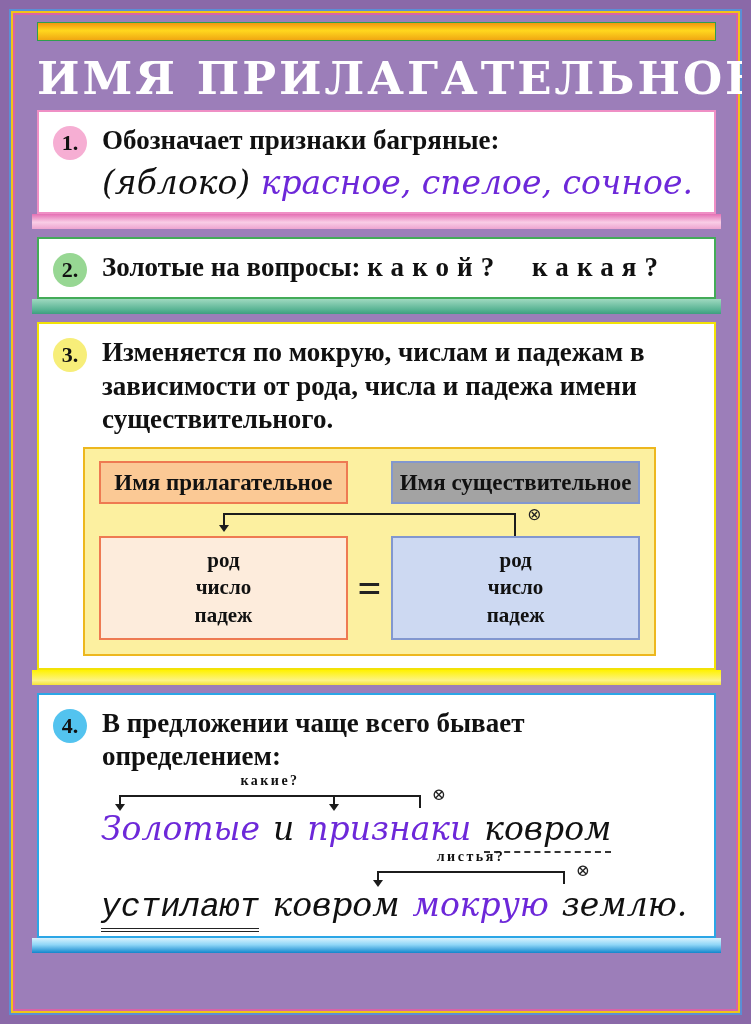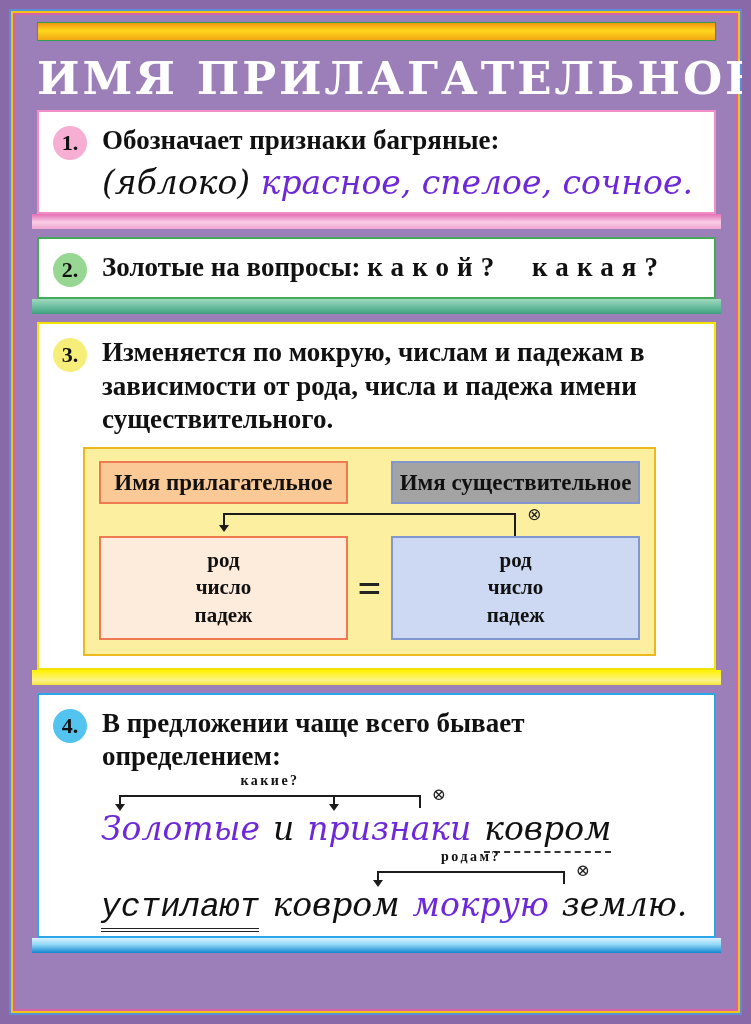--- a/index.html
+++ b/index.html
@@ -211,21 +211,21 @@
           <span class="ot">⊗</span>
         </span>
         <span class="w red cursive">Золотые</span><span class="w cursive">и</span><span class="w red cursive">признаки</span><span class="w dashed cursive">ковром</span>
       </div>
 
       <div class="sline">
         <span class="bracket b-q2">
           <span class="bh"></span>
           <span class="tick arr" style="left:0"></span>
           <span class="tick corner"></span>
-          <span class="blabel">родам?</span>
+          <span class="blabel">листья?</span>
           <span class="ot">⊗</span>
         </span>
         <span class="w dbl cursive">устилают</span><span class="w cursive">ковром</span><span class="w red cursive">мокрую</span><span class="w cursive">землю.</span>
       </div>
     </div>
   </section>
   <div class="bar b4"></div>
 
 </div>
 

